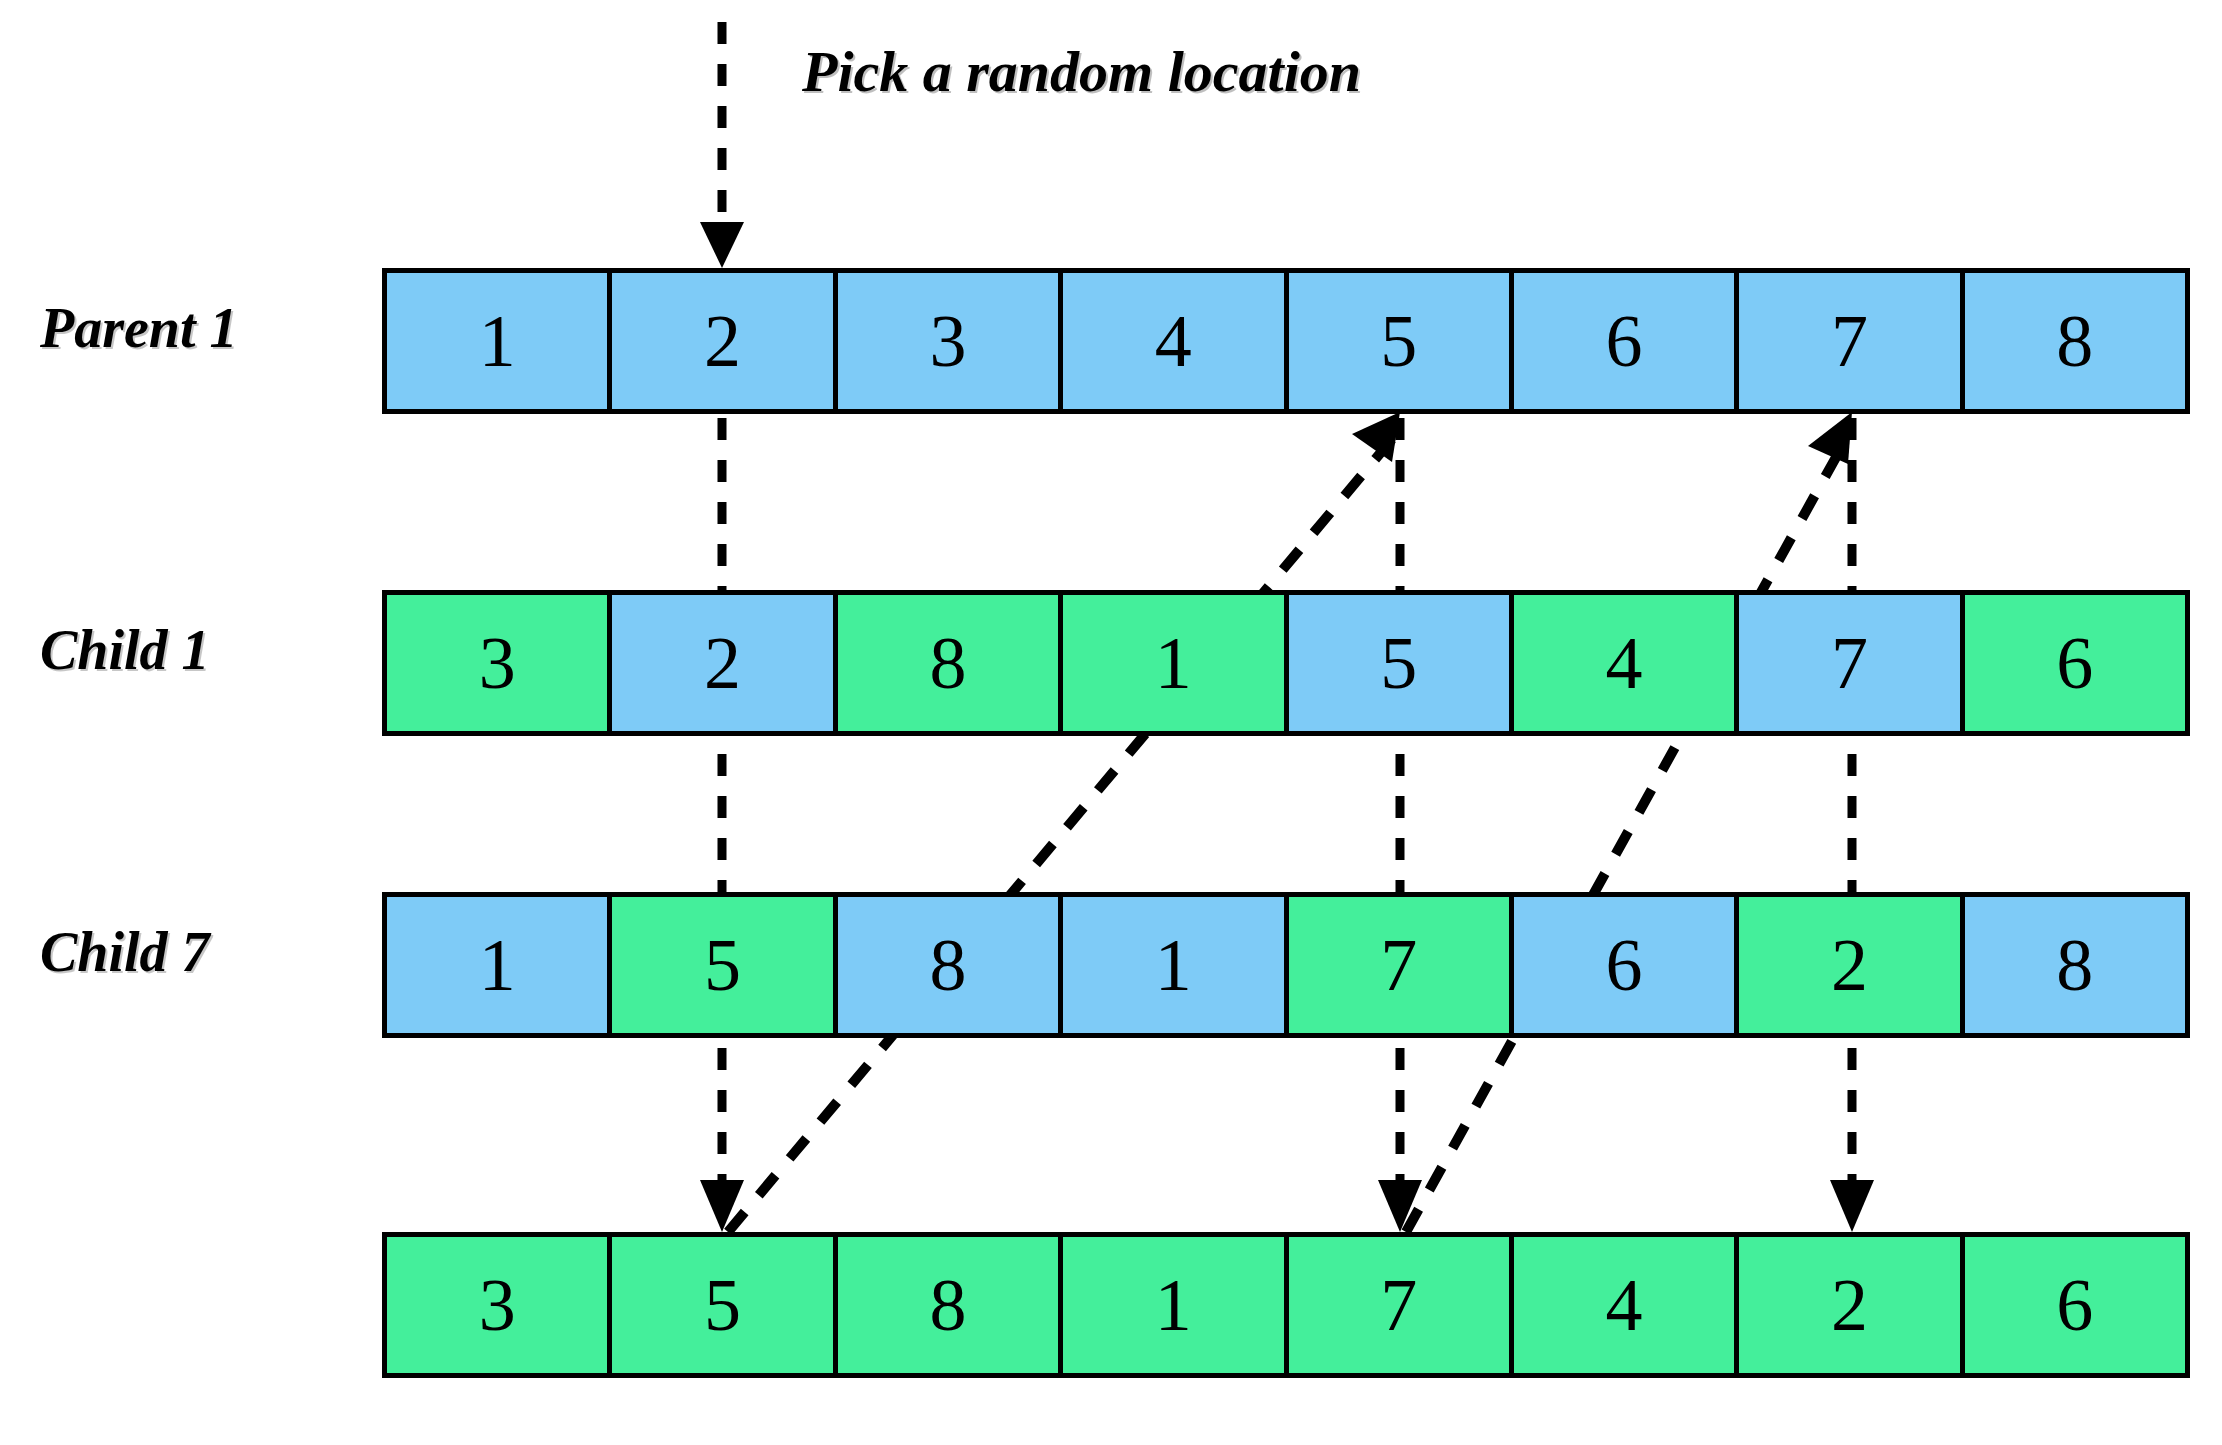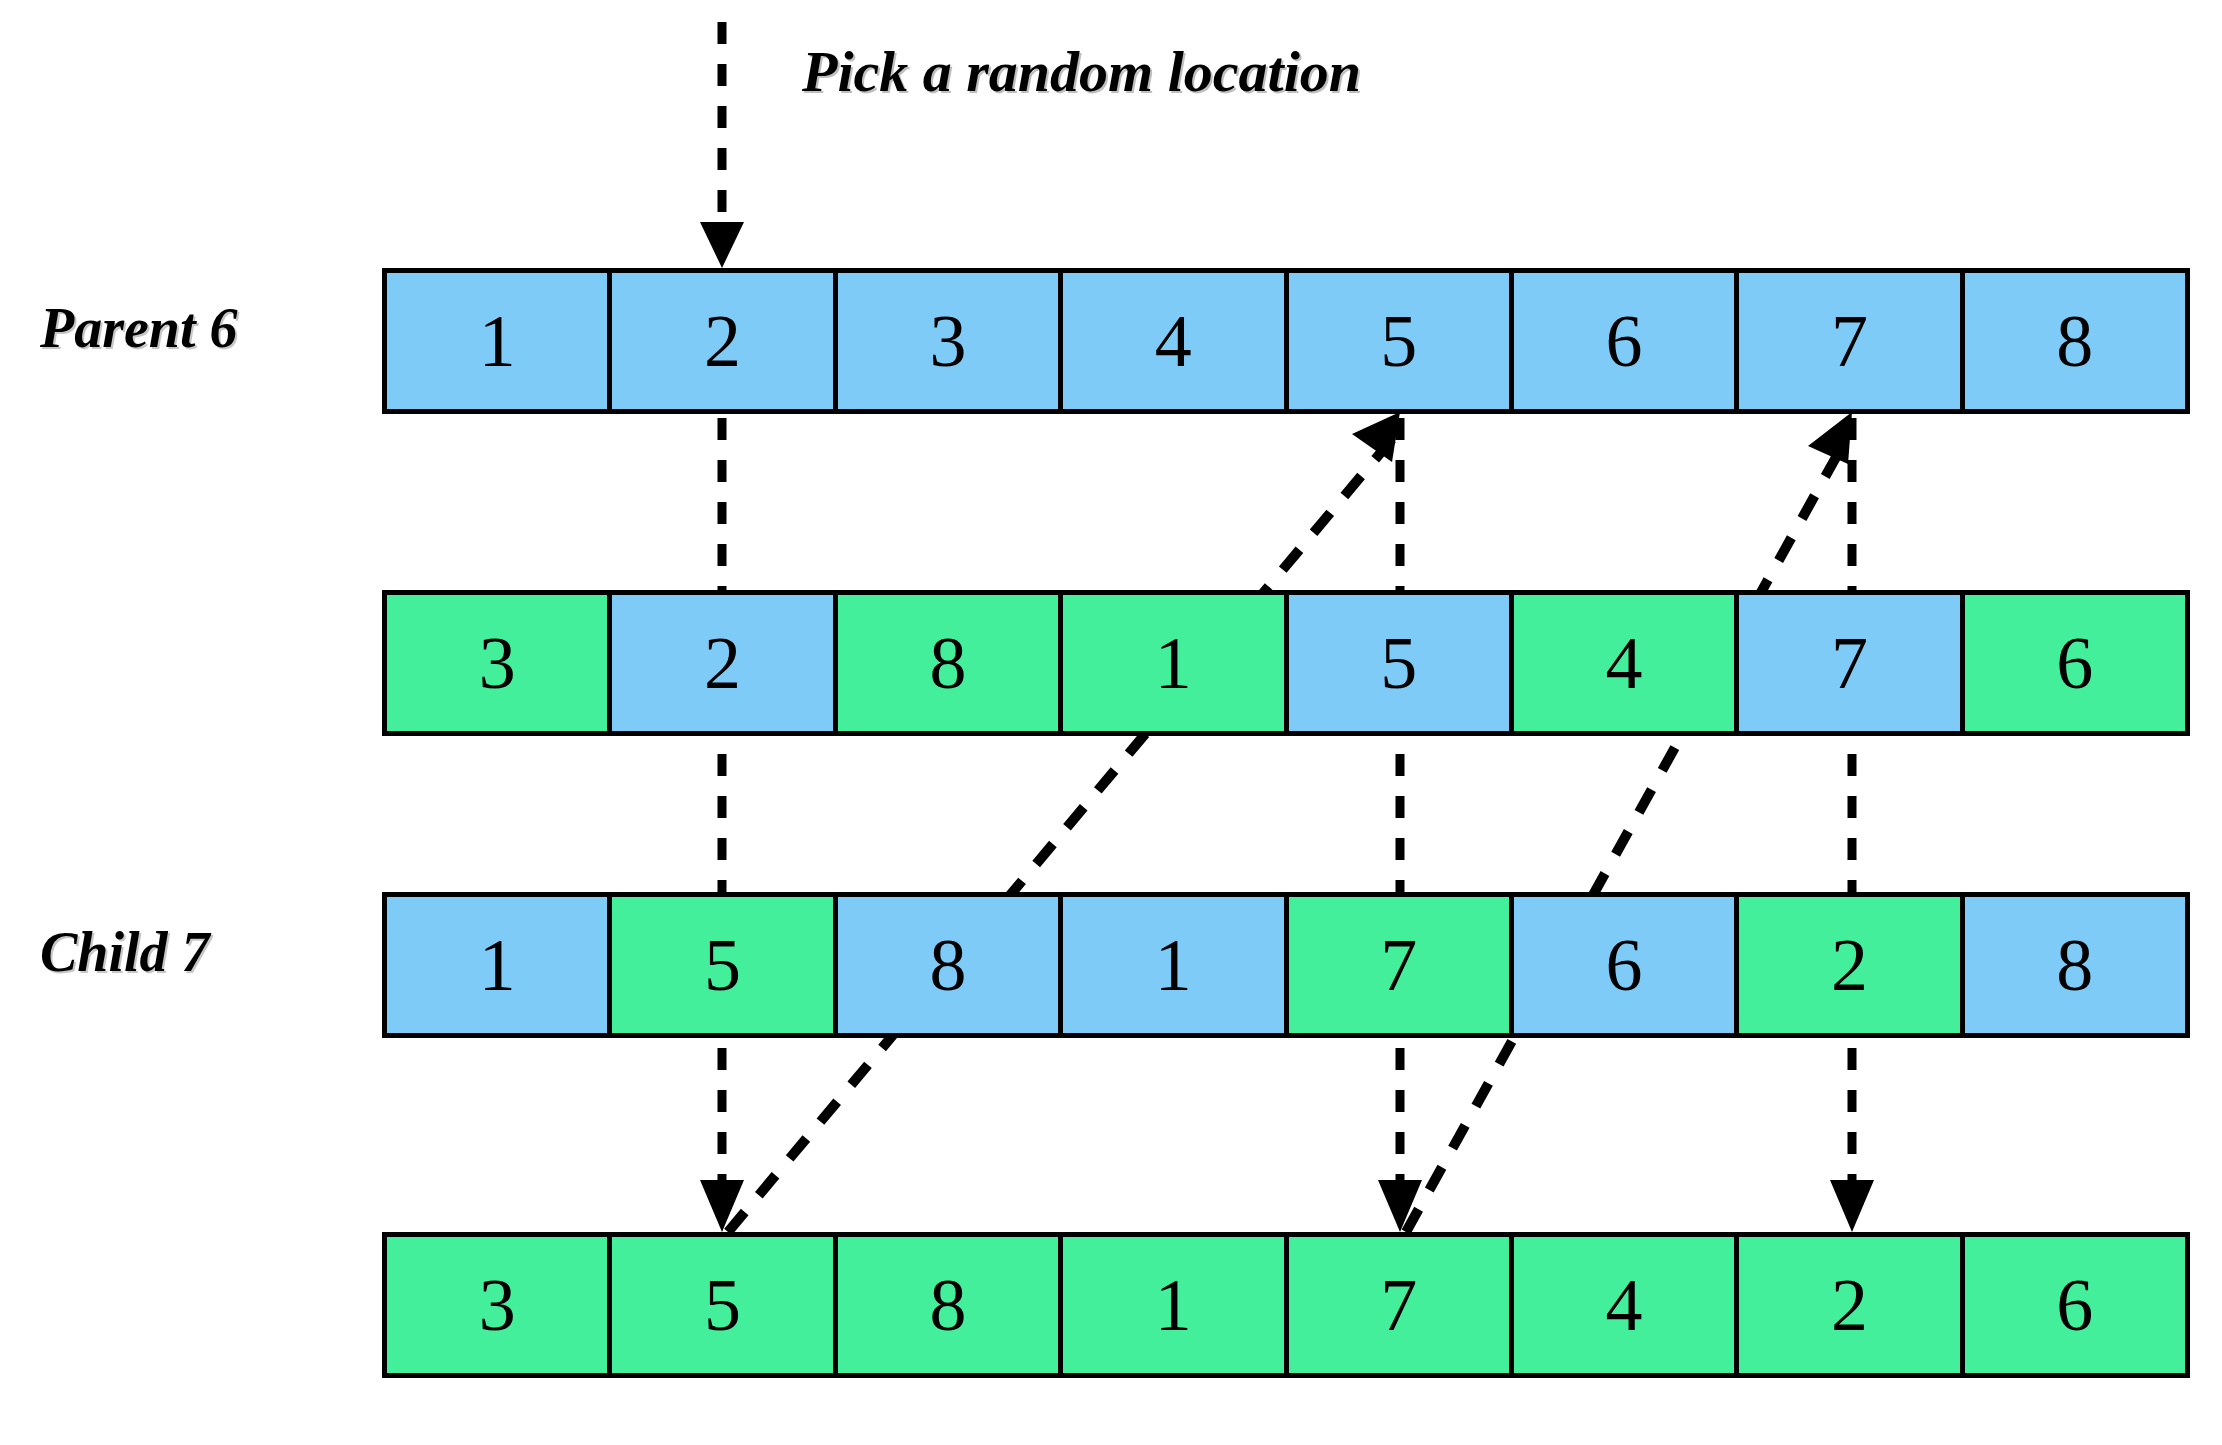--- a/index.html
+++ b/index.html
@@ -118,32 +118,33 @@
     </g>
 
     <g>
       <path d="M1406,1232 L1850,432" stroke="#000000" stroke-width="10" stroke-dasharray="26,22" fill="none"></path>
       <path d="M1808,446 L1852,412 L1848,464 Z" fill="#000000"></path>
     </g>
   </svg>
 
   <div class="title" style="left:802px; top:38px;">Pick a random location</div>
 
-  <div class="row-label" style="left:40px; top:296px; width:320px;">Parent 6</div>
+  <div class="row-label" style="left:40px; top:296px; width:320px;">Parent 1</div>
   <div class="row" id="row-parent1" style="left:382px; top:268px; width:1808px; height:146px;">
     <div class="cell blue">1</div>
     <div class="cell blue">2</div>
     <div class="cell blue">3</div>
     <div class="cell blue">4</div>
     <div class="cell blue">5</div>
     <div class="cell blue">6</div>
     <div class="cell blue">7</div>
     <div class="cell blue">8</div>
   </div>
 
+  <div class="row-label" style="left:40px; top:618px; width:320px;">Child 1</div>
   <div class="row" id="row-child1" style="left:382px; top:590px; width:1808px; height:146px;">
     <div class="cell green">3</div>
     <div class="cell blue">2</div>
     <div class="cell green">8</div>
     <div class="cell green">1</div>
     <div class="cell blue">5</div>
     <div class="cell green">4</div>
     <div class="cell blue">7</div>
     <div class="cell green">6</div>
   </div>

